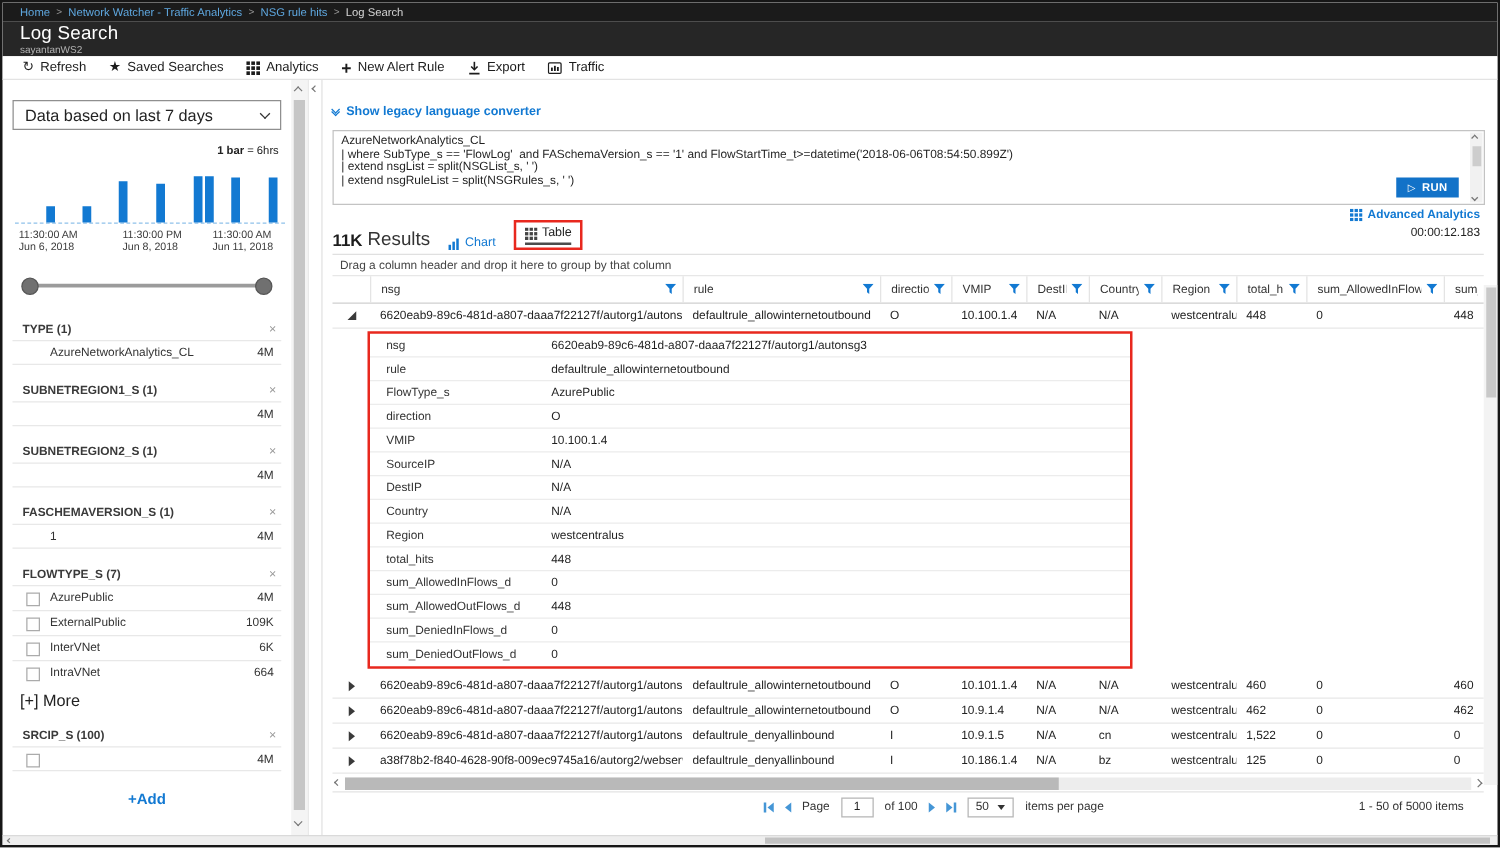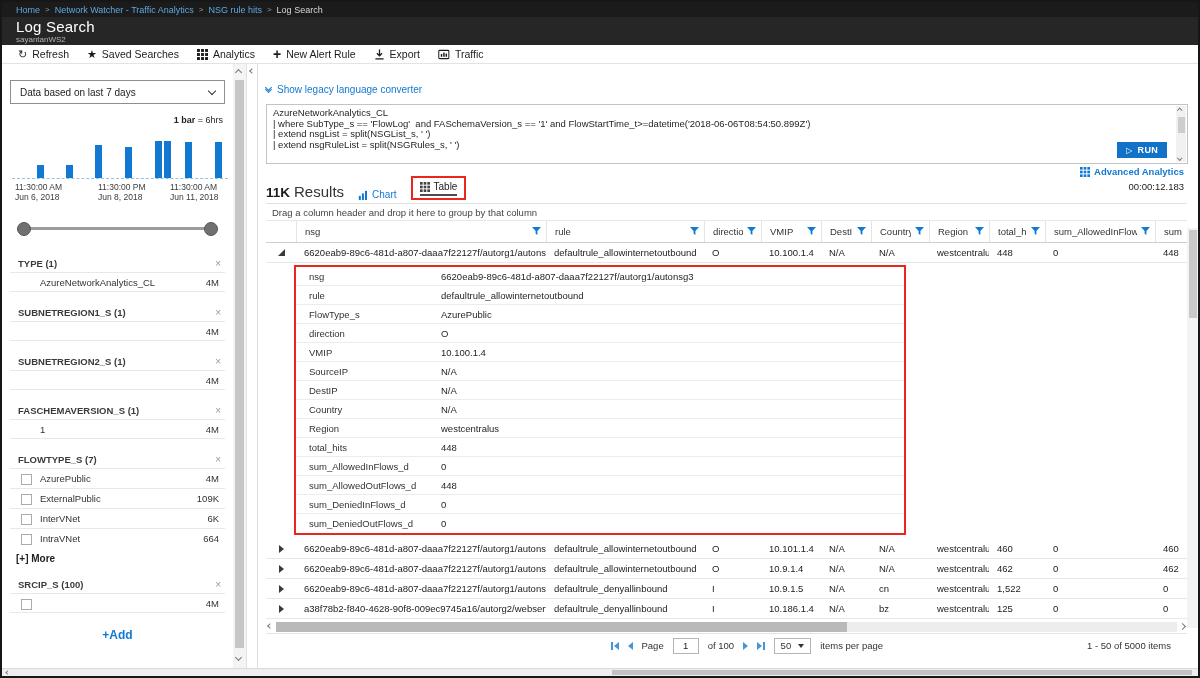--- a/index.html
+++ b/index.html
@@ -21,21 +21,21 @@
   .ticon { font-size:11px; line-height:11px; color:#1c1c1c; }
   .ticon.plus { font-weight:700; font-size:14px; line-height:11px; }
   .ticon svg { display:block; }
 
   
   .content { flex:1; display:flex; min-height:0; }
 
   
   .sidebar { width:256px; display:flex; flex:0 0 auto; border-right:1px solid #ddd; }
   .sb-inner { width:232px; padding:8px 8px 0 8px; overflow:hidden; }
-  .time-dd { margin-top:8px; height:24px; border:1px solid #8f8f8f; display:flex; align-items:center; justify-content:space-between; padding:0 9px; font-size:10px; color:#222; cursor:pointer; }
+  .time-dd { margin-top:8px; height:24px; border:1px solid #8f8f8f; display:flex; align-items:center; justify-content:space-between; padding:0 9px; font-size:13px; color:#222; cursor:pointer; }
   .bar-legend { text-align:right; font-size:9px; color:#222; margin:11px 2px 0 0; }
   .bar-legend b { font-weight:700; }
   .histogram { position:relative; height:48px; margin:6px 0 0 2px; width:216px; border-bottom:1px dashed #8fc1ea; }
   .hbar { position:absolute; bottom:0; width:7px; background:#1279d2; }
   .hticks { position:relative; height:24px; width:216px; margin-left:2px; margin-top:3px; font-size:8.5px; color:#3c3c3c; }
   .htick { position:absolute; top:0; line-height:10px; white-space:nowrap; }
   .slider { position:relative; height:14px; margin:16px 10px 0 10px; }
   .slider-track { position:absolute; top:5px; left:0; right:0; height:3px; background:#9b9b9b; border-radius:2px; }
   .slider-handle { position:absolute; top:0; width:14px; height:14px; border-radius:50%; background:#707070; border:1px solid #565656; }
   .slider-handle.left { left:-3px; } .slider-handle.right { right:-3px; }
@@ -44,38 +44,38 @@
   .sb-section { margin-bottom:15px; }
   .sb-sec-head { display:flex; justify-content:space-between; align-items:center; padding:0 4px 3px 8px; }
   .sb-sec-title { font-size:9.5px; font-weight:700; color:#3a3a3a; }
   .sb-sec-count { font-weight:700; }
   .sb-sec-close { color:#9a9a9a; font-size:10px; cursor:pointer; line-height:10px; }
   .sb-row { position:relative; height:20px; display:flex; align-items:center; border-top:1px solid #e8e8e8; padding-left:30px; padding-right:6px; font-size:9.5px; color:#333; cursor:pointer; }
   .sb-section .sb-row:last-of-type { border-bottom:1px solid #e8e8e8; }
   .sb-check { position:absolute; left:11px; top:4.5px; width:11px; height:11px; border:1px solid #ababab; background:#fff; }
   .sb-row-label { flex:1; }
   .sb-row-val { color:#333; }
-  .sb-more { font-size:10px; font-weight:700; color:#222; padding:5px 0 0 6px; cursor:pointer; }
+  .sb-more { font-size:13px; font-weight:400; color:#222; padding:5px 0 0 6px; cursor:pointer; }
   .sb-add { text-align:center; color:#1279d2; font-weight:700; font-size:12px; margin-top:14px; cursor:pointer; }
 
   .sb-scroll { width:13px; background:#f4f4f4; position:relative; flex:0 0 auto; }
   .sb-scroll .chev { position:absolute; left:3px; }
   .sb-scroll .chev.up { top:6px; } .sb-scroll .chev.down { bottom:8px; }
   .sb-thumb { position:absolute; top:16px; bottom:20px; left:2px; width:9px; background:#c6c6c6; }
   .sb-collapse { width:11px; background:#fff; border-left:1px solid #e2e2e2; padding-top:5px; display:flex; justify-content:center; flex:0 0 auto; }
 
   .chev { display:inline-block; width:5px; height:5px; border-right:1.5px solid #777; border-bottom:1.5px solid #777; }
   .chev.down { transform:rotate(45deg); }
   .chev.up { transform:rotate(-135deg); }
   .chev.left { transform:rotate(135deg); width:4px; height:4px; }
   .dd-caret { width:6px; height:6px; border-right:1.6px solid #333; border-bottom:1.6px solid #333; transform:rotate(45deg); margin-top:-3px; }
 
   
   .main { flex:1; position:relative; min-width:0; padding-left:8px; }
-  .legacy-link { margin-top:20px; display:flex; align-items:center; gap:6px; color:#1279d2; font-size:10px; cursor:pointer; width:fit-content; }
+  .legacy-link { margin-top:20px; display:flex; align-items:center; gap:6px; color:#1279d2; font-size:10px; cursor:pointer; width:fit-content;font-weight:bold; }
   .dblchev i { display:block; border-color:#1279d2; margin-top:-3px; }
   .query-box { position:relative; margin:9px 10px 0 0; height:60px; border:1px solid #c3c3c3; padding:3px 16px 3px 6px; overflow:hidden; }
   .qline { font-size:9.5px; line-height:10.6px; color:#1f1f1f; white-space:pre; }
   .run-btn { position:absolute; right:20px; bottom:5px; background:#1272c8; color:#fff; border:none; font-size:9px; font-weight:700; padding:3px 9px; display:flex; align-items:center; gap:5px; cursor:pointer; letter-spacing:.3px; }
   .run-play { font-size:8px; font-weight:400; }
   .q-scroll { position:absolute; top:1px; right:1px; bottom:1px; width:10px; background:#f1f1f1; }
   .q-thumb { position:absolute; top:11px; left:1.5px; width:7px; height:16px; background:#cdcdcd; }
   .q-scroll .chev { position:absolute; left:2px; width:3.5px; height:3.5px; }
   .q-scroll .chev.up { top:3px; } .q-scroll .chev.down { bottom:3px; }
 

